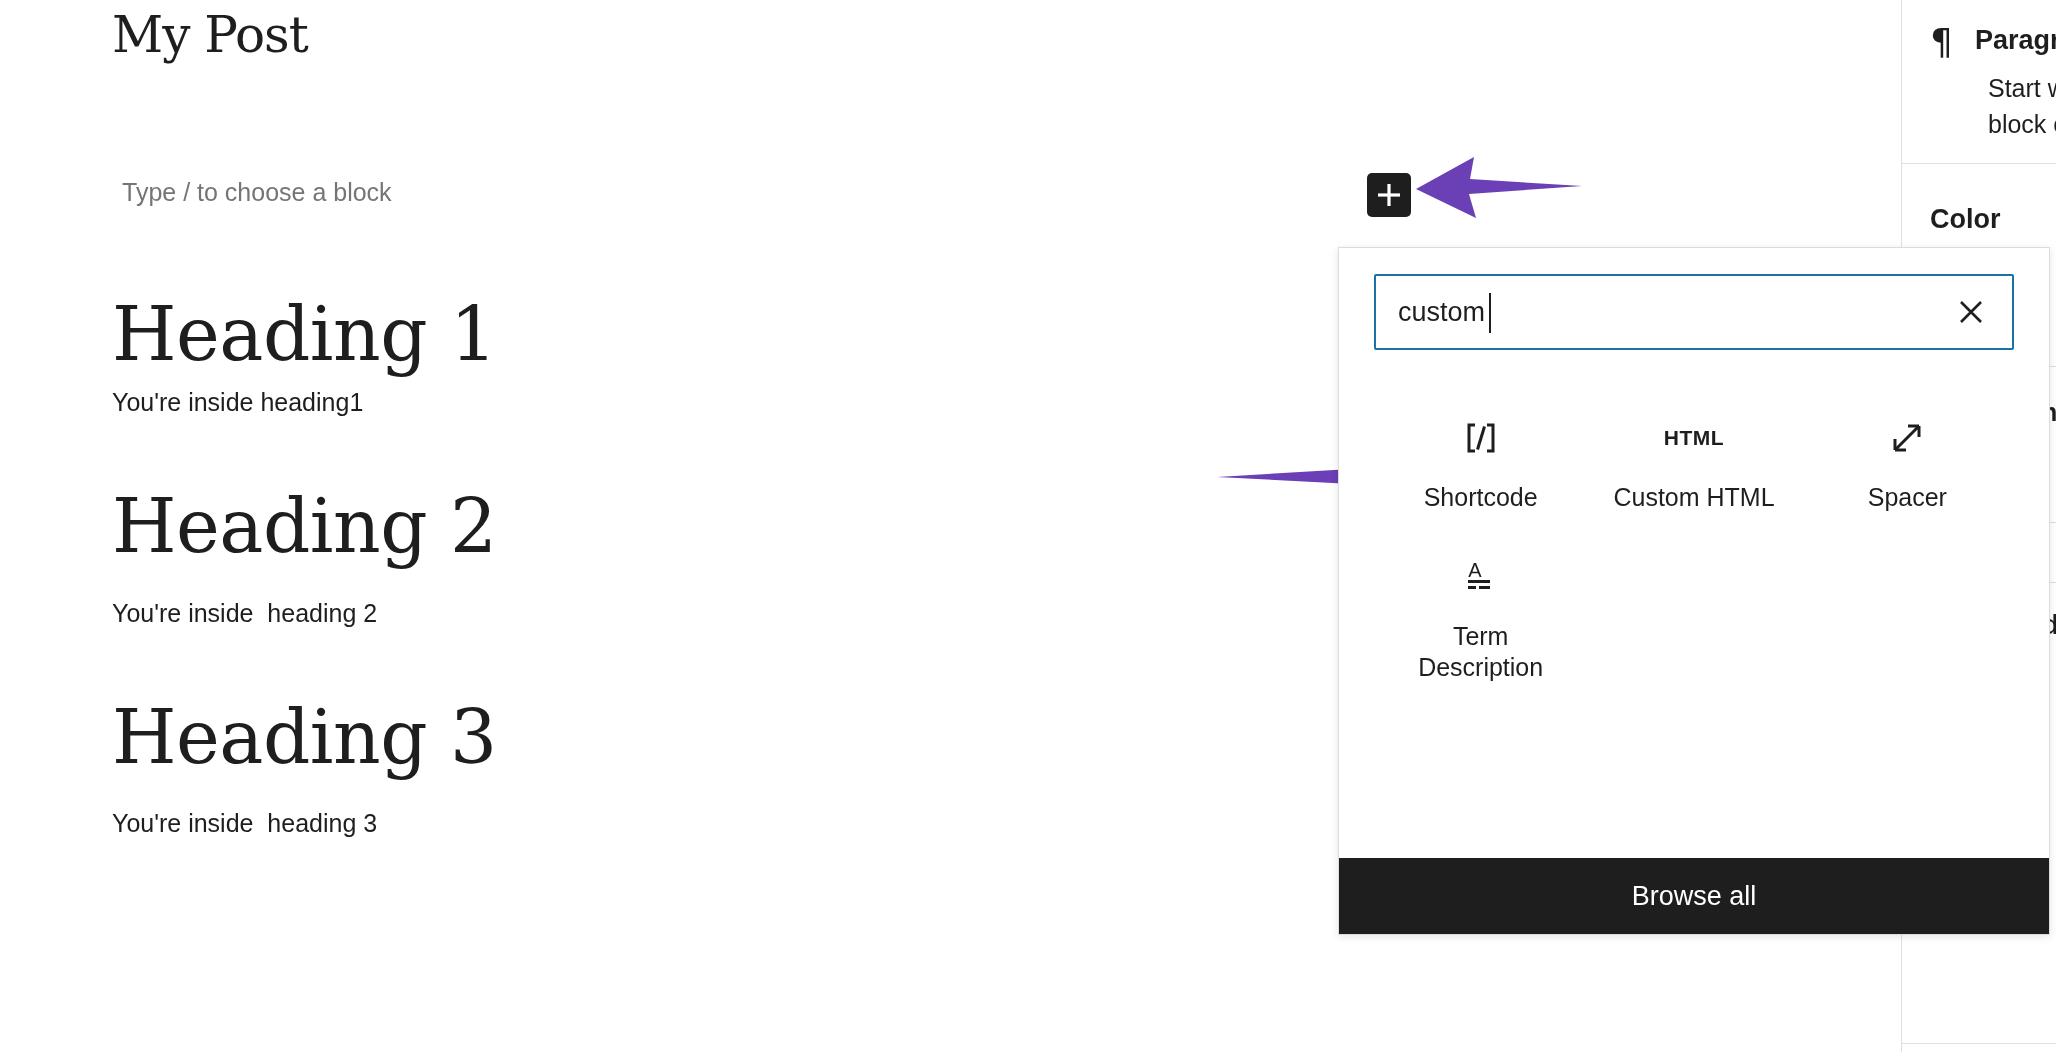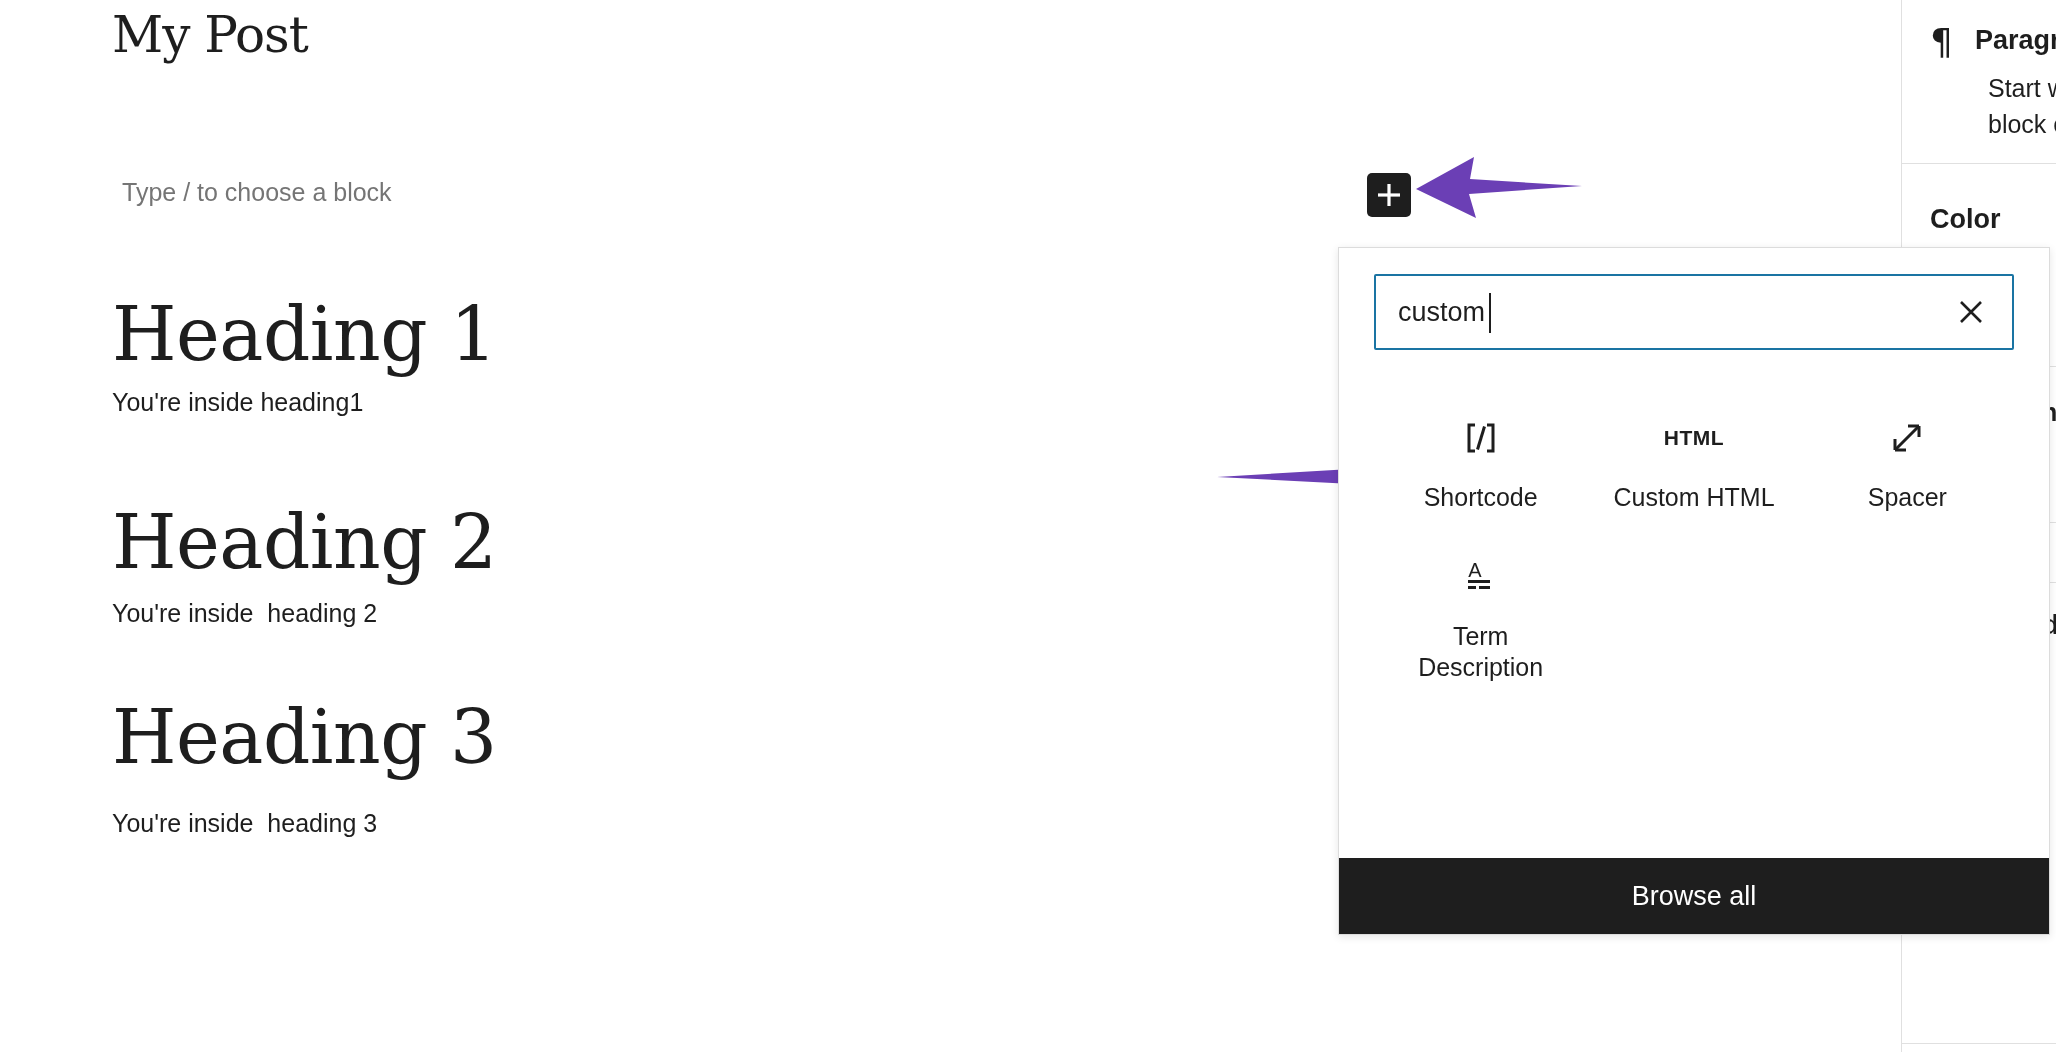--- a/index.html
+++ b/index.html
@@ -56,21 +56,21 @@
   .p-block {
     position: absolute;
     left: 112px;
     font-size: 25px;
     line-height: 1.45;
     color: #1e1e1e;
     white-space: pre;
   }
   .h1 { top: 275px; margin-top: 19px; }
   .p1 { top: 384px; }
-  .h2 { top: 486px; margin-top: 16px; }
+  .h2 { top: 486px; }
   .p2 { top: 595px; }
   .h3 { top: 697px; }
   .p3 { top: 805px; }
 
   
   .inserter-toggle {
     position: absolute;
     left: 1367px; top: 173px;
     width: 44px; height: 44px;
     background: #1e1e1e;

